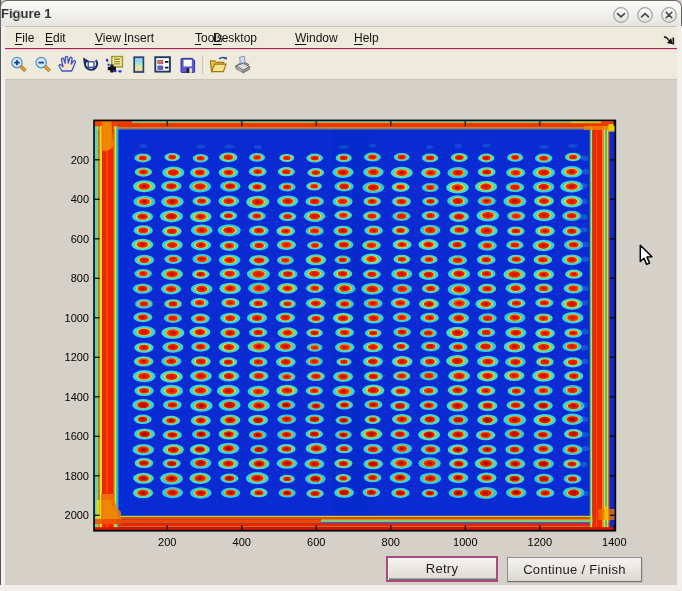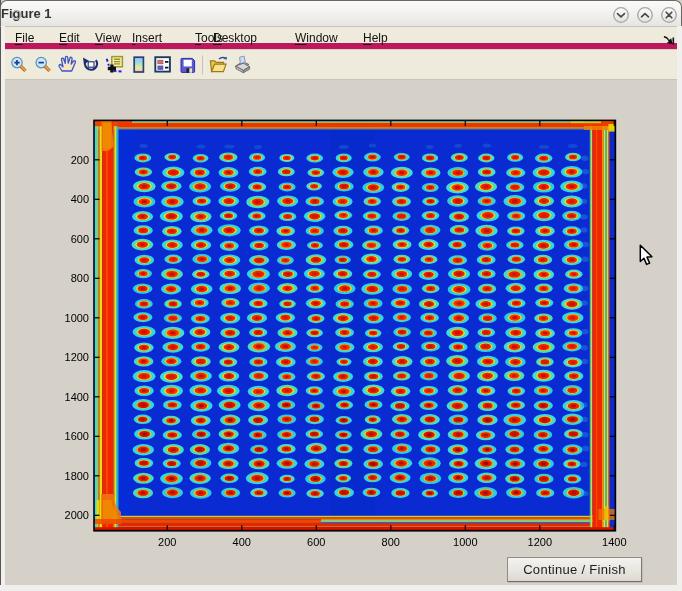--- a/index.html
+++ b/index.html
@@ -1,42 +1,42 @@
 <!DOCTYPE html>
 <html><head><meta charset="utf-8"><style>
 * { margin:0; padding:0; box-sizing:border-box; }
 html,body { width:682px; height:591px; background:#eeedeb; font-family:"Liberation Sans",sans-serif; overflow:hidden; }
 #win { position:absolute; left:0; top:0; width:682px; height:585px; border-left:1px solid #58564f; background:#d5d1c9; }
 #title { position:absolute; left:-1px; top:0; width:682px; height:27px;
   background:linear-gradient(#fbfbfa 0%, #f3f2f1 45%, #e7e5e2 100%);
   border:1px solid #6a6862; border-bottom:1px solid #c6c3be; border-radius:7px 7px 0 0; }
 #title .t { position:absolute; left:0; right:40px; top:5px; text-align:left; font-size:13px; font-weight:bold; color:#333; }
-#menubar { position:absolute; left:0; top:27px; width:680px; height:22px; background:#efebdc; border-bottom:6px solid #be185d; font-size:12px; color:#111; }
+#menubar { position:absolute; left:0; top:27px; width:680px; height:22px; background:#efebdc; border-bottom:1px solid #be185d; font-size:12px; color:#111; }
 #menubar span { position:absolute; top:4px; }
 #toolbar { position:absolute; left:0; top:50px; width:680px; height:30px; background:#efebdc; border-bottom:1px solid #c9c5b6; }
 #content { position:absolute; left:0; top:80px; width:680px; height:505px; background:#d5d1c9; }
 .btn { position:absolute; font-size:13px; letter-spacing:0.3px; color:#1c1c1c; text-align:center;
   background:linear-gradient(#f4f2ef 0%, #eae7e2 50%, #dcd8d1 100%); }
 #retry { left:385px; top:556px; width:112px; height:26px; border:2px solid #ab4a7b; line-height:21px;
   box-shadow:inset 1px 1px 0 #edf1f5, inset 0 -1.5px 0 #6b7075; }
 #cont { left:506px; top:557px; width:135px; height:25px; border:1px solid #8f8d88; border-bottom-color:#706e6a; border-right-color:#7d7b76; line-height:23px; box-shadow:1px 1px 0 #c2beb6; }
 #bottomstrip { position:absolute; left:0; top:585px; width:682px; height:6px; background:#f0efed; }
 u { text-underline-offset:2px; }
 </style></head>
 <body>
 <div id="win">
   <div id="menubar">
     <span style="left:14px"><u>F</u>ile</span>
-    <span style="left:58px"><u>E</u>dit</span>
+    <span style="left:44px"><u>E</u>dit</span>
     <span style="left:94px"><u>V</u>iew</span>
-    <span style="left:131px"><u>I</u>nsert</span>
+    <span style="left:123px"><u>I</u>nsert</span>
     <span style="left:194px"><u>T</u>ools</span>
     <span style="left:212px"><u>D</u>esktop</span>
     <span style="left:294px"><u>W</u>indow</span>
-    <span style="left:362px"><u>H</u>elp</span>
+    <span style="left:353px"><u>H</u>elp</span>
     <svg width="14" height="12" viewBox="0 0 14 12" style="position:absolute;left:661px;top:8px">
         <path d="M2,1 q4,0.5 5,4 l2.2,-1.8 l1.5,6 l-6,-1.2 l2,-1.6 q-1.6,-3.6 -4.9,-4 z" fill="#111"></path>
         <path d="M11.3,2.5 v7" stroke="#111" stroke-width="1.6"></path>
       </svg>
   </div>
   <div id="toolbar">
       <svg width="682" height="30" viewBox="0 50 682 30" style="position:absolute;left:0;top:0;" xmlns="http://www.w3.org/2000/svg">
 <defs>
  <linearGradient id="cbar" x1="0" y1="0" x2="0" y2="1">
   <stop offset="0" stop-color="#b0b8f0"></stop>
@@ -1790,20 +1790,21 @@
           <text x="88" y="440.3" text-anchor="end">1600</text>
           <text x="88" y="479.8" text-anchor="end">1800</text>
           <text x="88" y="519.3" text-anchor="end">2000</text>
         </g>
 
 <g transform="translate(639.3,245.3)">
           <path d="M0,0 L0,16.2 L3.7,12.9 L6.3,19.1 L9.3,17.8 L6.7,11.8 L11.6,11.4 Z" fill="#fff" stroke="#000" stroke-width="1.5" stroke-linejoin="round"></path>
         </g>
 </svg>
     </div>
+  <div class="btn" id="retry">Retry</div>
   <div class="btn" id="cont">Continue / Finish</div>
   <div id="title">
       <div class="t">Figure 1</div>
       <svg width="682" height="27" viewBox="0 0 682 27" style="position:absolute;left:0;top:0;" xmlns="http://www.w3.org/2000/svg">
 <defs>
           <linearGradient id="btn" x1="0" y1="0" x2="0" y2="1">
             <stop offset="0" stop-color="#fdfdfd"></stop>
             <stop offset="1" stop-color="#e2e1df"></stop>
           </linearGradient>
         </defs>

